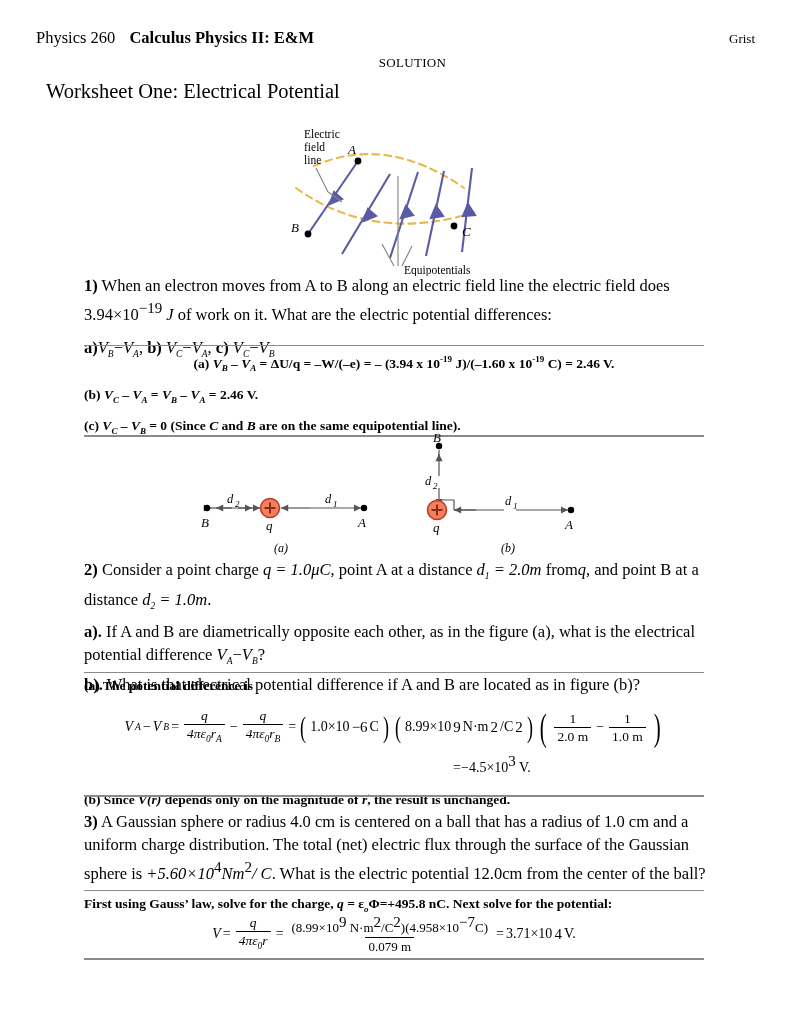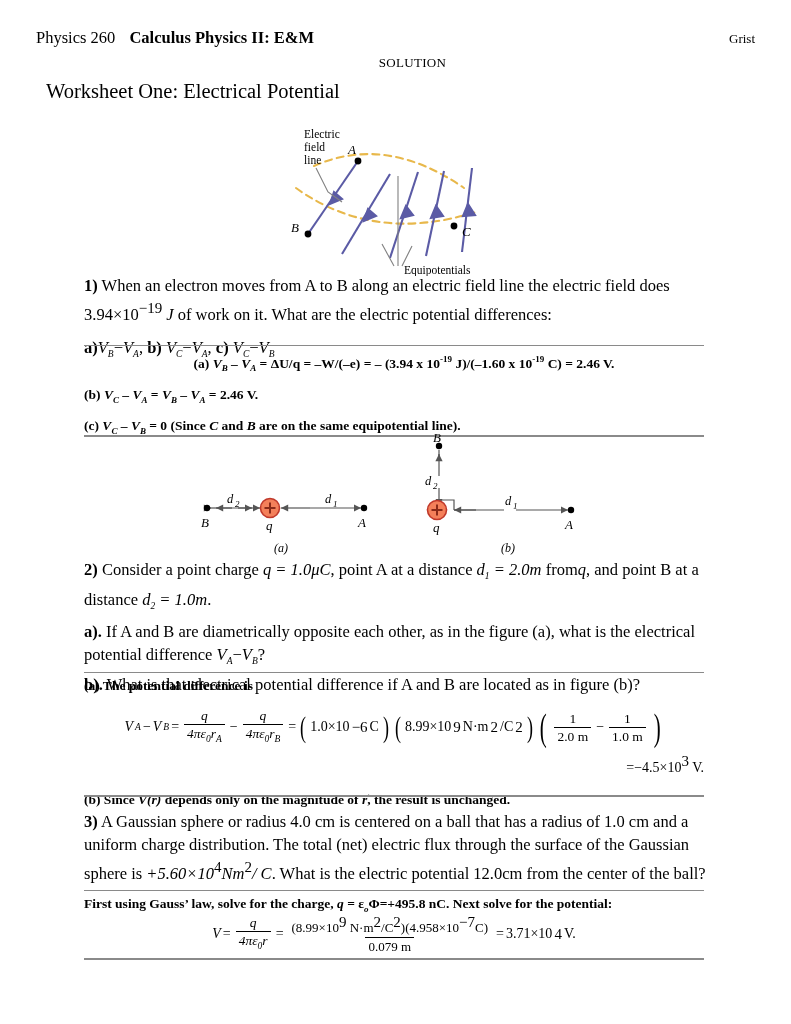--- a/index.html
+++ b/index.html
@@ -156,21 +156,21 @@
     transform: scaleX(.6);
   }
   .paren-tall {
     font-size: 38px;
     line-height: 0.7;
     display: inline-block;
     transform: scaleX(.55);
   }
   .eq2-line2 {
     display: block;
-    text-align: right;
+    text-align: center;
     padding-left: 196px;
     margin-top: 6px;
     font-size: 14px;
   }
   .bigfrac .num, .bigfrac .den { font-size: 13px; }
 </style>
 </head>
 <body>
 
 <div class="page">

